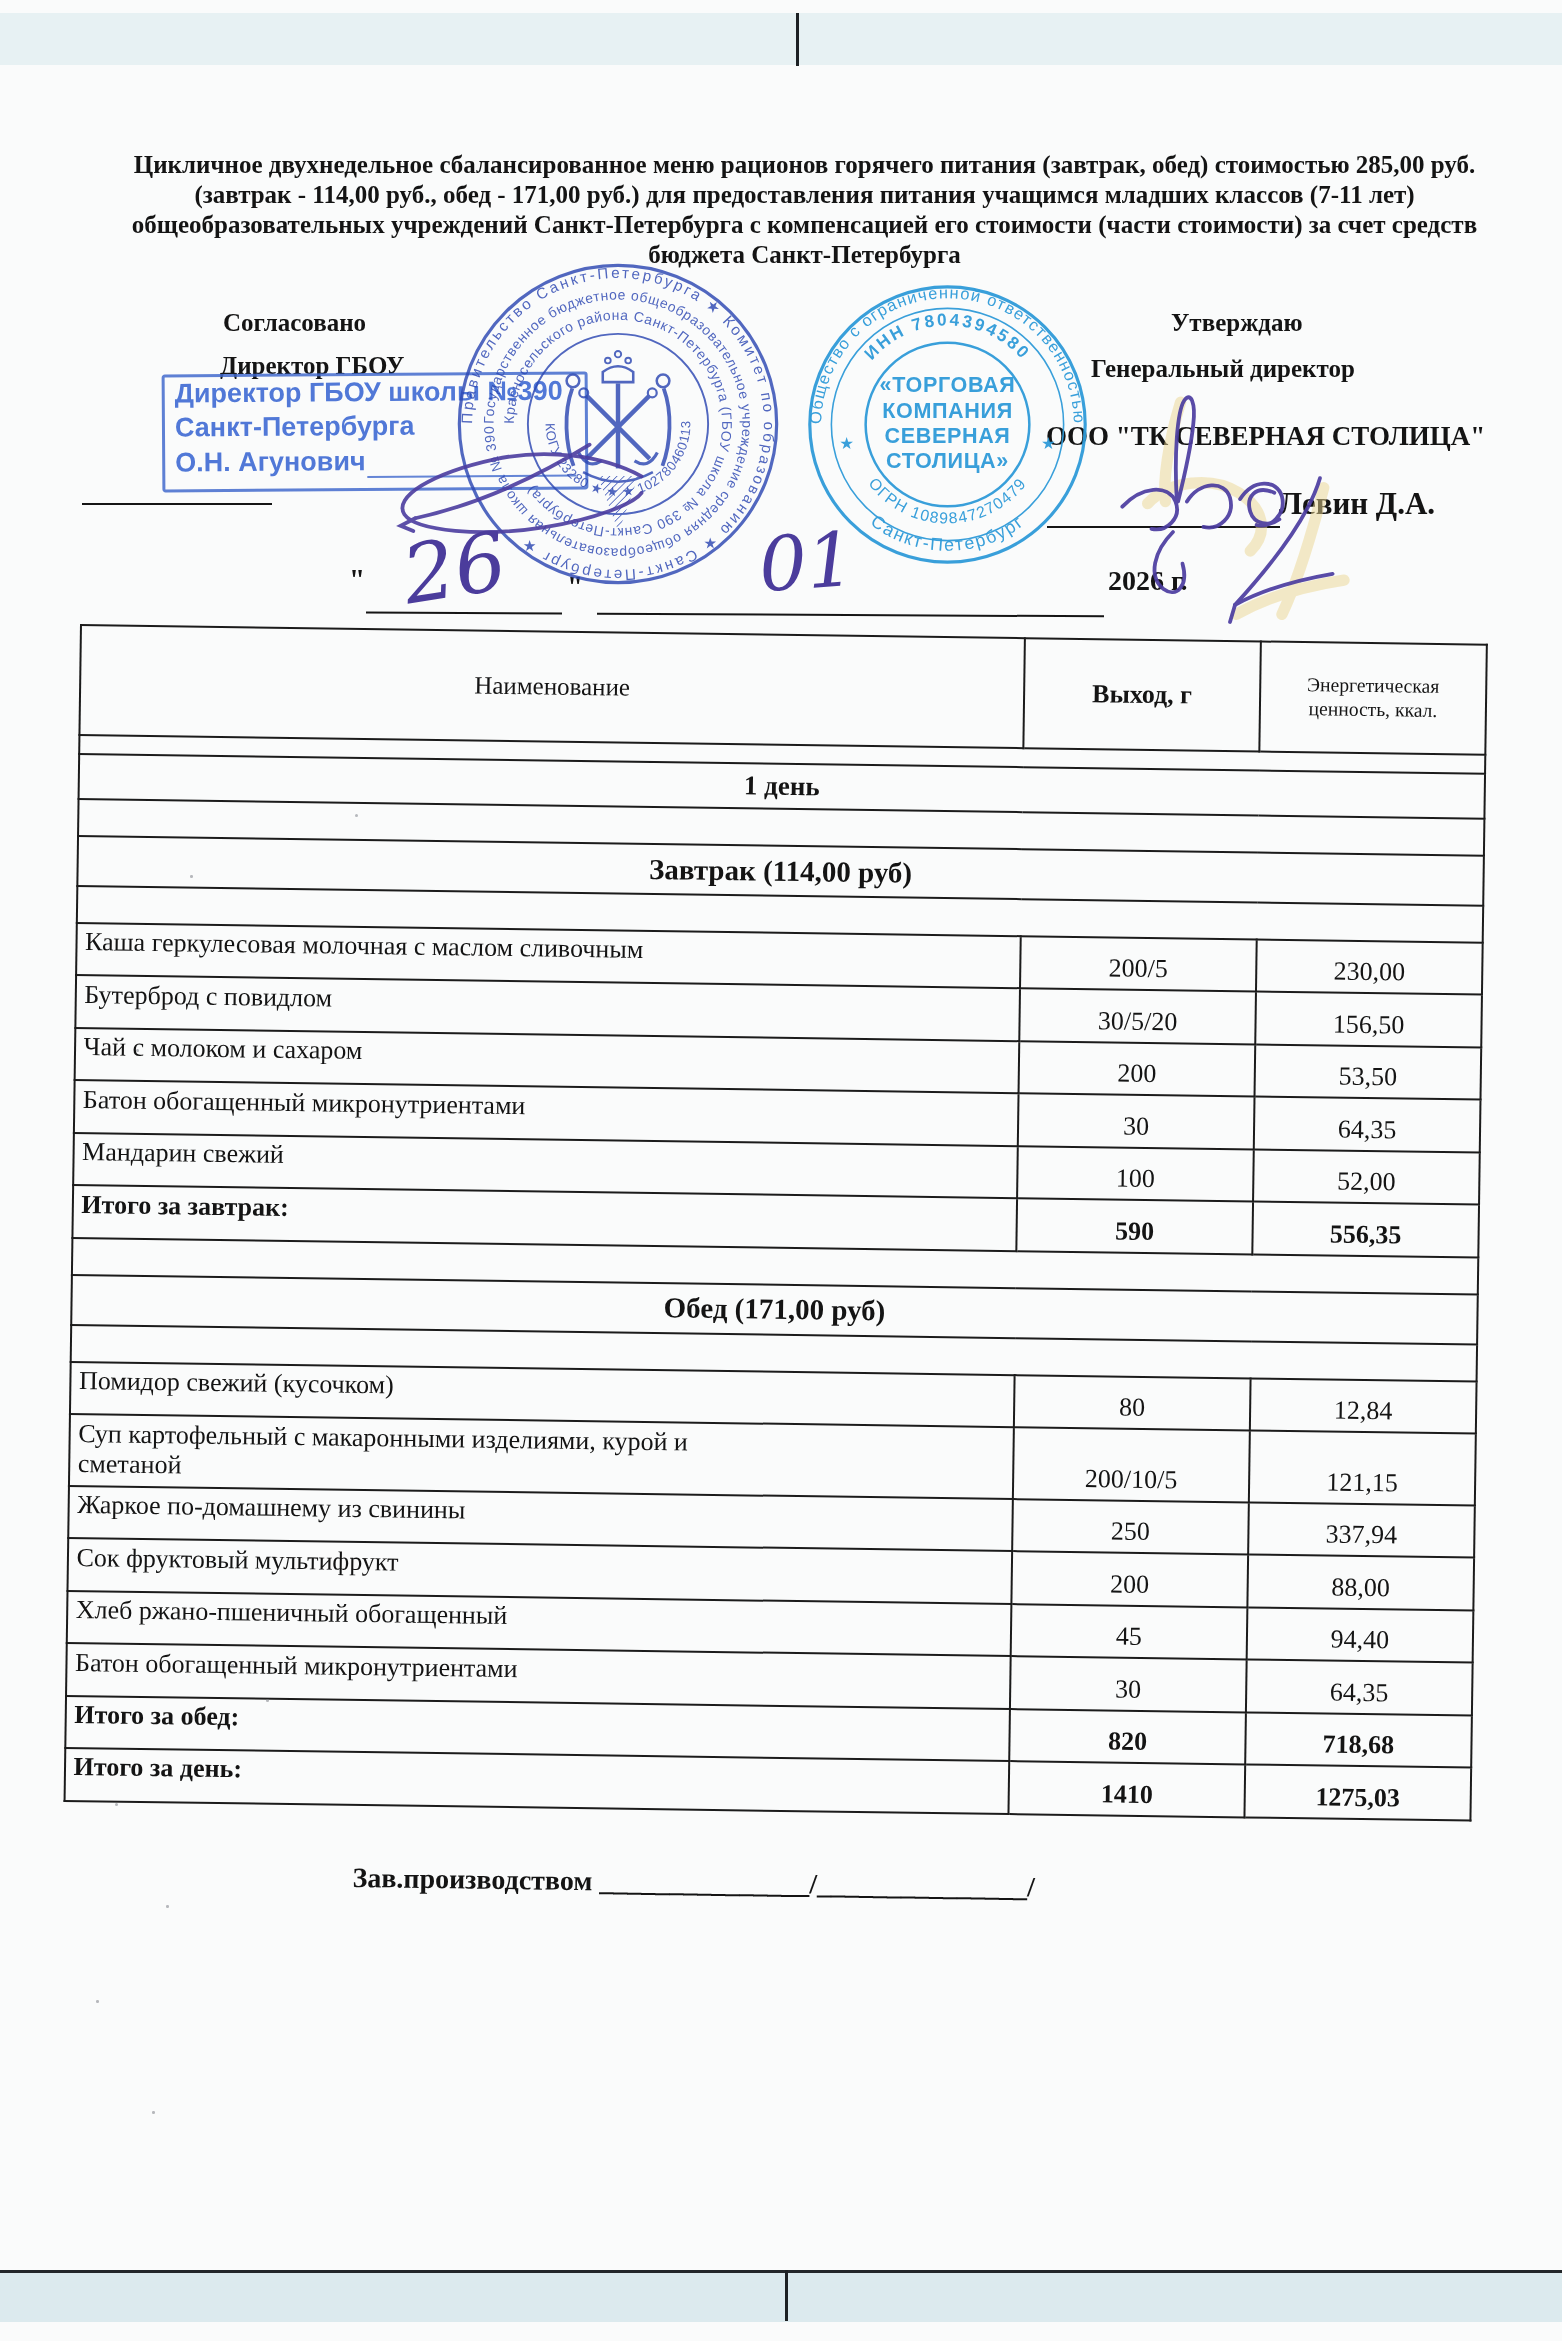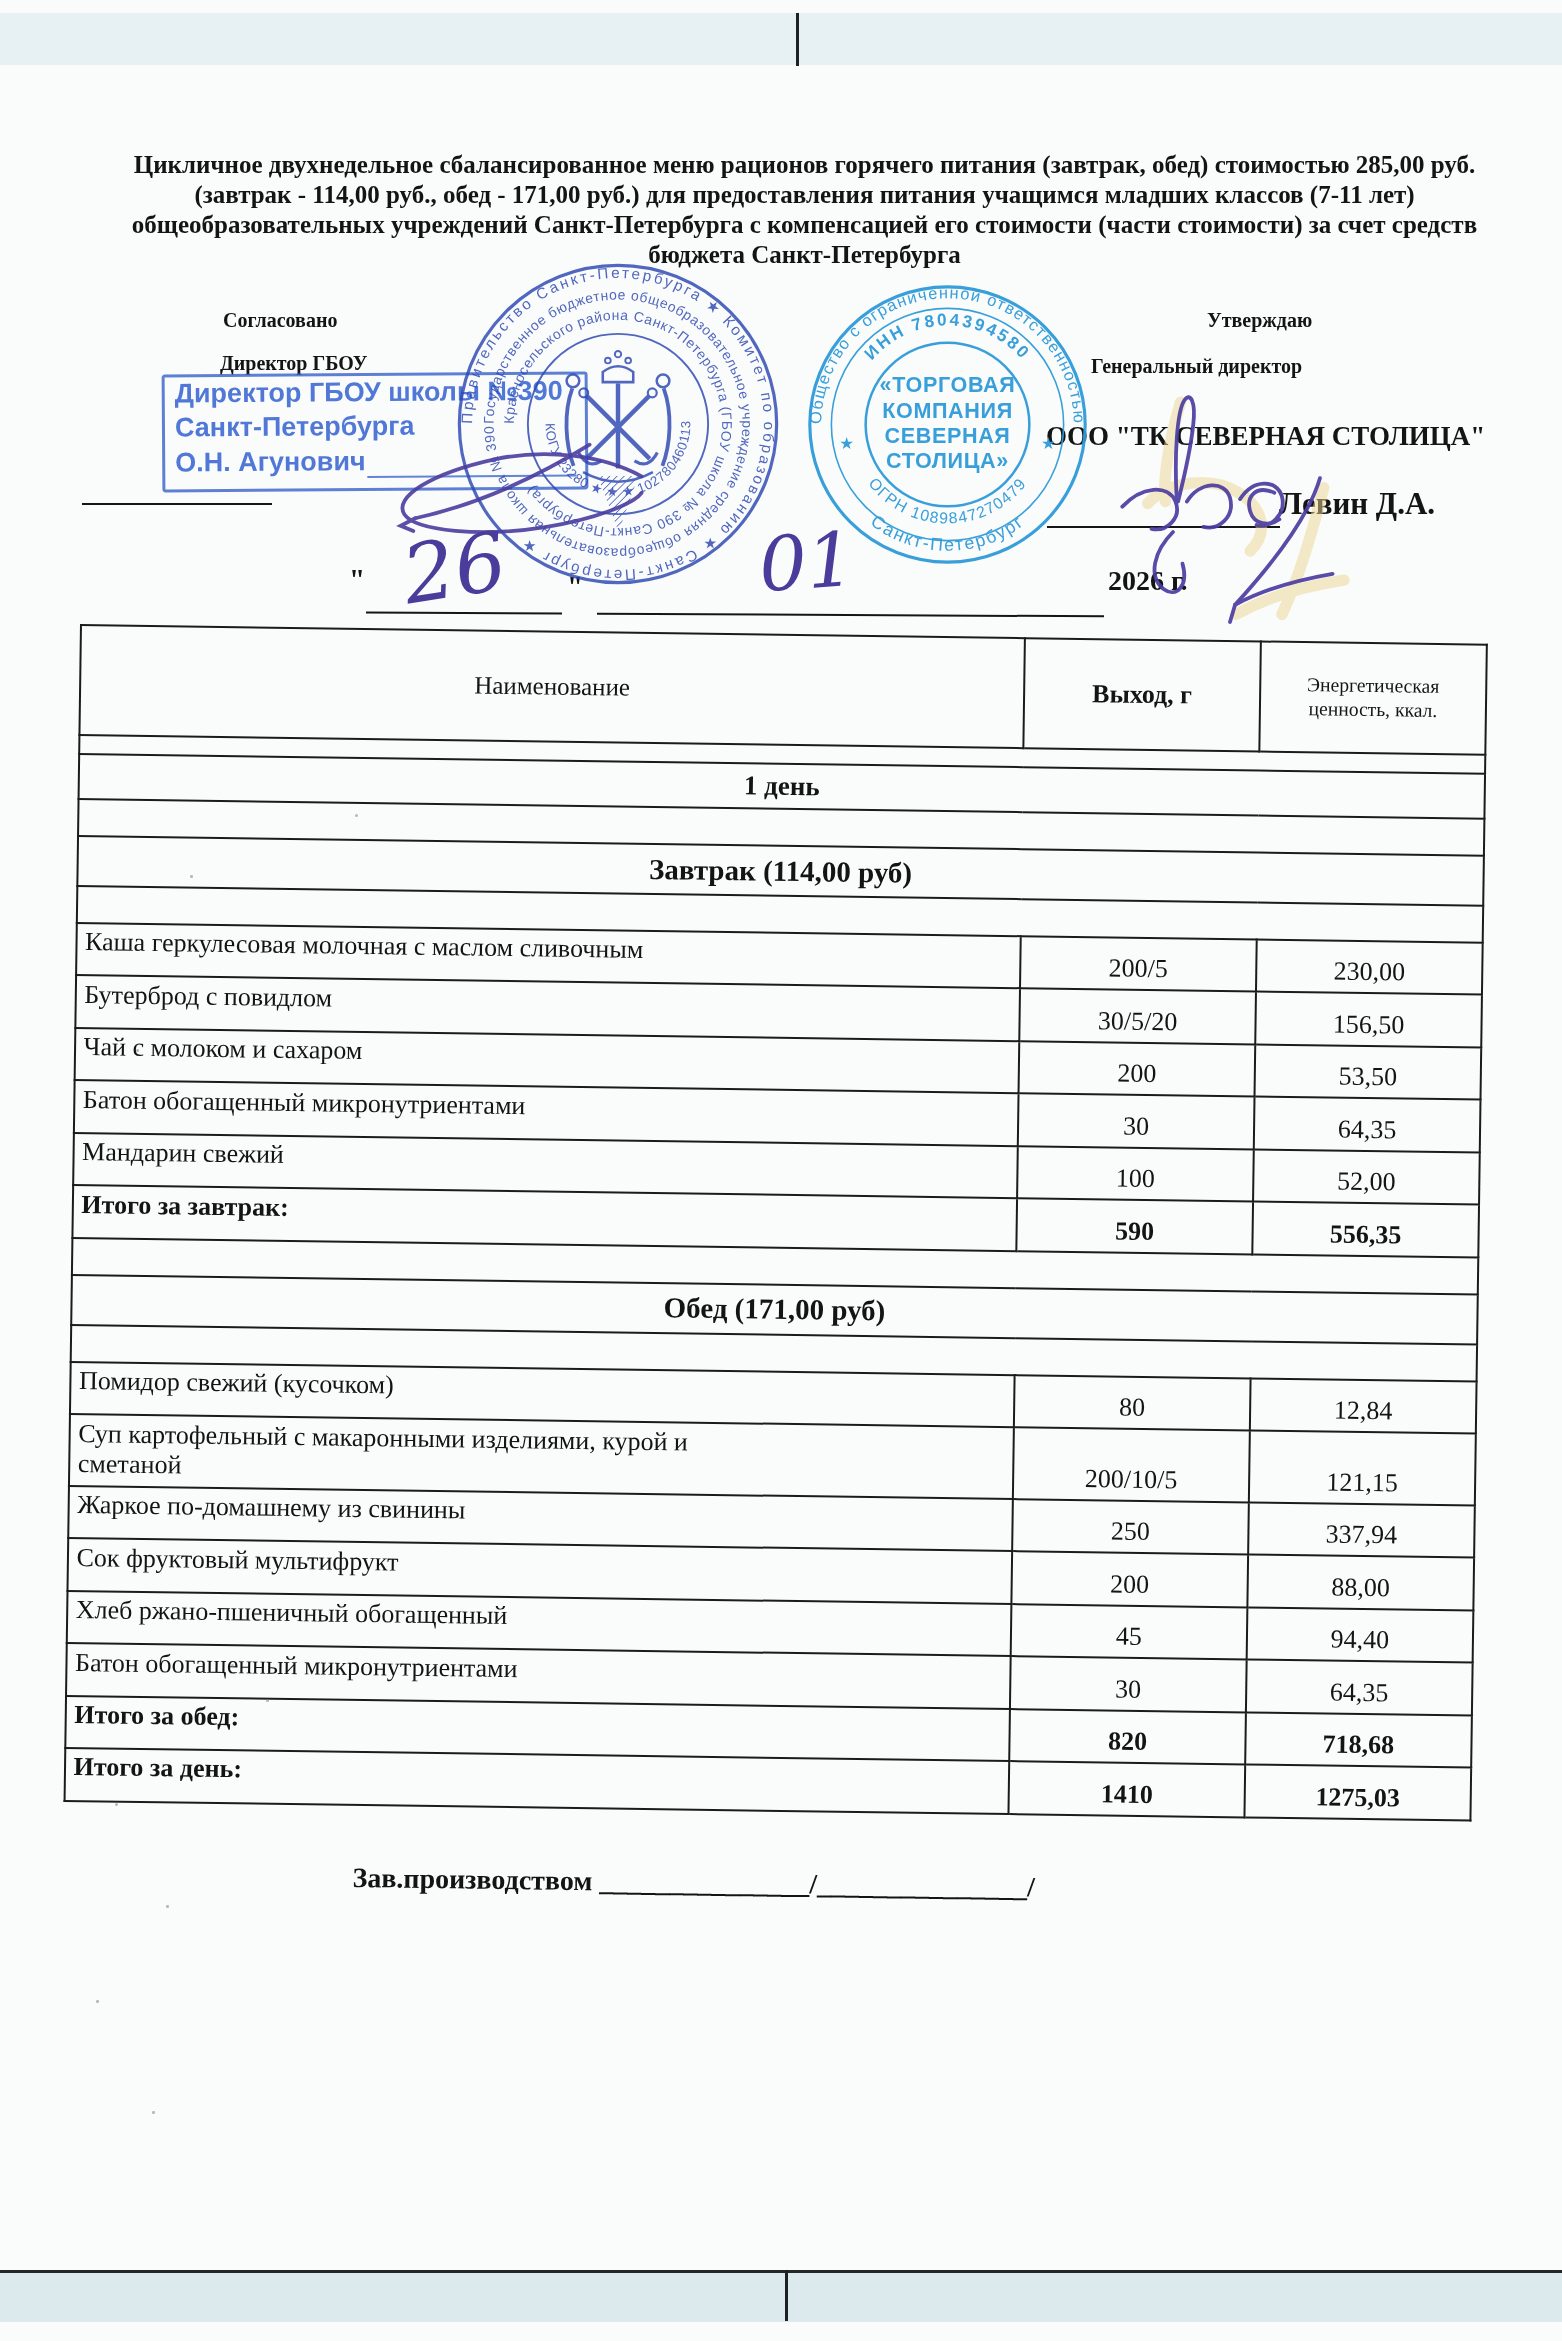--- a/index.html
+++ b/index.html
@@ -7,21 +7,21 @@
         font-family:"Liberation Serif", serif;color:#141414;}
   
   .edge-top{position:absolute;left:0;top:12.7px;width:100%;height:52px;background:#e7f1f3;}
   .edge-bottom{position:absolute;left:0;top:2270px;width:100%;height:49px;background:#dceaee;border-top:3.2px solid #23272a;}
   .bind-mark{position:absolute;width:2.5px;background:#1d2124;}
   .bind-mark.top{left:796px;top:12.7px;height:53px;}
   .bind-mark.bottom{left:785px;top:2270px;height:51px;}
   
   .doc-title{position:absolute;left:98px;top:150px;width:1413px;text-align:center;
              font-weight:bold;font-size:25px;line-height:30px;}
-  .blk{position:absolute;font-weight:bold;font-size:20px;white-space:nowrap;}
+  .blk{position:absolute;font-weight:bold;font-size:25px;white-space:nowrap;}
   .company-line{font-size:27px;}
   .signer-line{font-size:31px;}
   .hline{position:absolute;border-top:2.5px solid #151515;}
   
   .stamp-box{position:absolute;left:162px;top:373px;width:420px;height:112px;
              border:3.2px solid rgba(63,104,204,.88);border-radius:3.2px;transform:rotate(-.4deg);
              font-family:"Liberation Sans", sans-serif;font-weight:bold;color:#4872d6;
              font-size:27px;white-space:nowrap;opacity:.95;z-index:3;}
   .stamp-box .l{position:absolute;left:10px;}
   .stamp-box .l1{top:1.3px;}
@@ -61,21 +61,21 @@
 <div class="page">
 
   <div class="edge-top"></div>
   <div class="bind-mark top"></div>
 
   <div class="doc-title">Цикличное двухнедельное сбалансированное меню рационов горячего питания (завтрак, обед) стоимостью 285,00 руб. (завтрак - 114,00 руб., обед - 171,00 руб.) для предоставления питания учащимся младших классов (7-11 лет) общеобразовательных учреждений Санкт-Петербурга с компенсацией его стоимости (части стоимости) за счет средств бюджета Санкт-Петербурга</div>
 
   <div class="blk" style="left:223px;top:309px;">Согласовано</div>
   <div class="blk" style="left:220px;top:352px;">Директор ГБОУ</div>
 
-  <div class="blk" style="left:1171px;top:309px;margin-left:36px;">Утверждаю</div>
+  <div class="blk" style="left:1171px;top:309px;">Утверждаю</div>
   <div class="blk" style="left:1091px;top:355px;">Генеральный директор</div>
   <div class="blk company-line" style="left:1046px;top:421px;">ООО "ТК СЕВЕРНАЯ СТОЛИЦА"</div>
   <div class="blk signer-line" style="left:1279px;top:486px;">Левин Д.А.</div>
   <div class="hline" style="left:1047px;top:526px;width:233px;"></div>
   <div class="hline" style="left:82px;top:503px;width:190px;"></div>
 
   <div class="stamp-box">
     <div class="l l1">Директор ГБОУ школы №390</div>
     <div class="l l2">Санкт-Петербурга</div>
     <div class="l l3">О.Н. Агунович</div>

